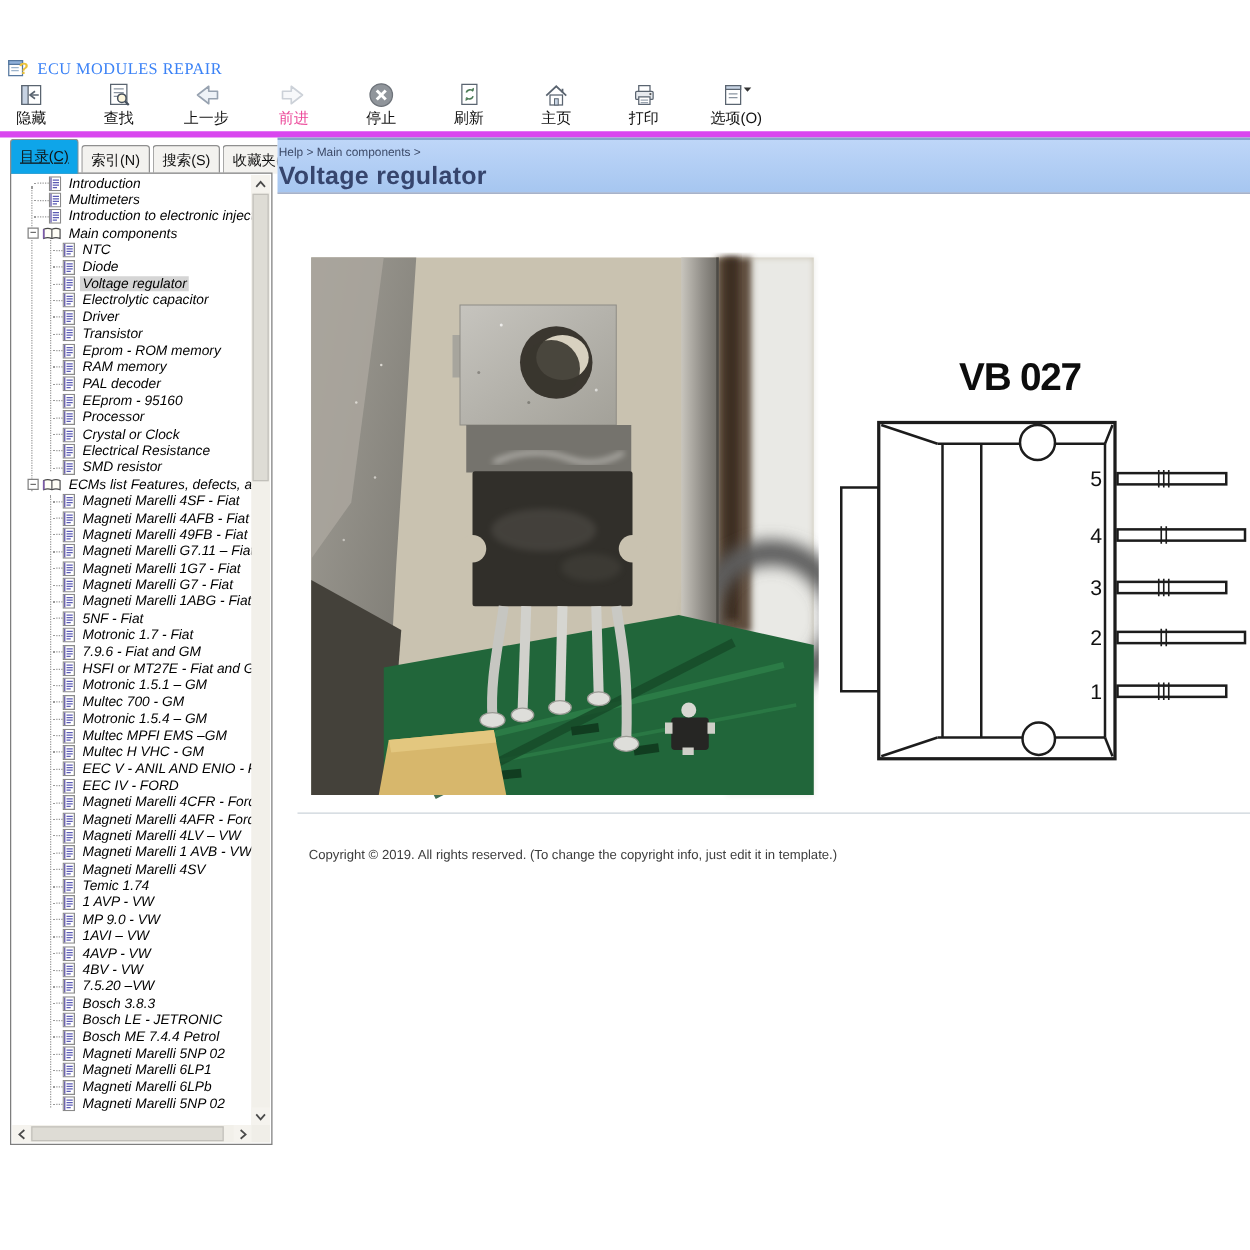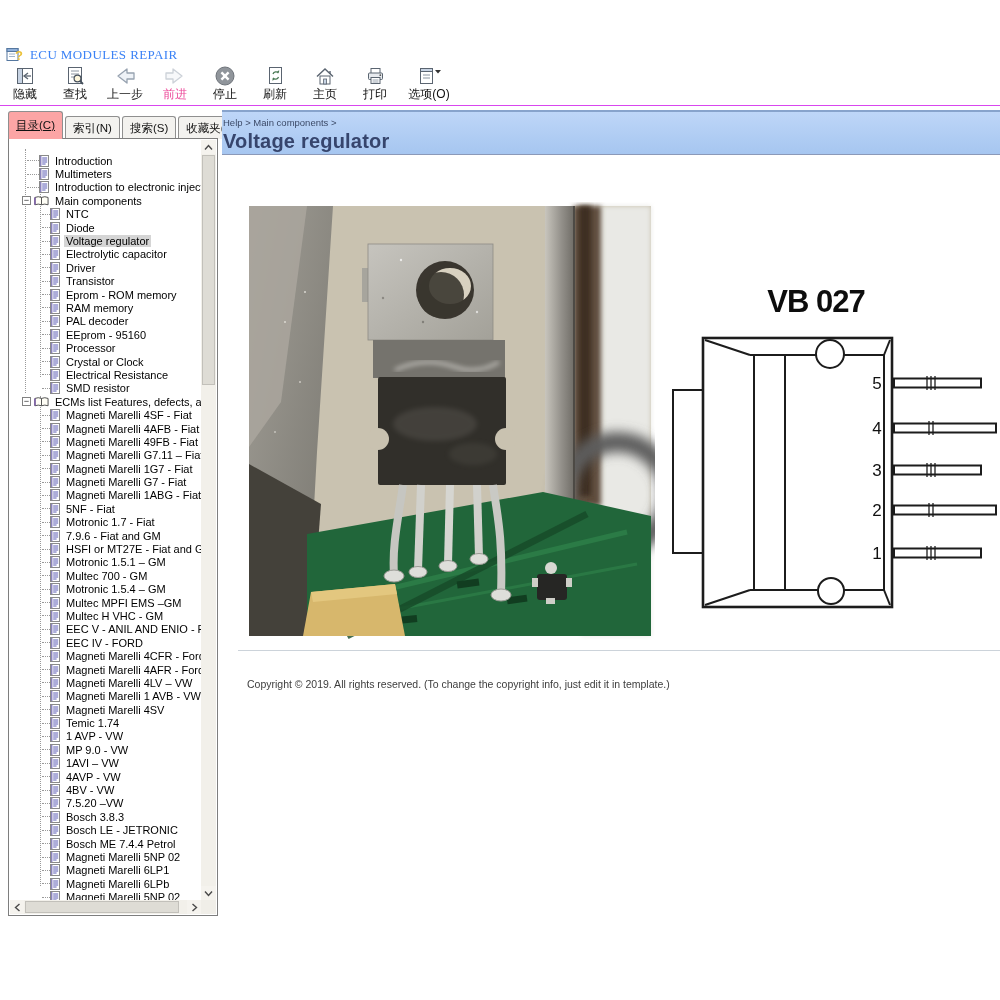--- a/index.html
+++ b/index.html
@@ -6,37 +6,37 @@
   body{
     width:1000px;height:1000px;position:relative;overflow:hidden;
     background:#ffffff;font-family:"Liberation Sans",sans-serif;
     -webkit-font-smoothing:antialiased;
   }
   
   #window-title{position:absolute;left:6px;top:46px;display:flex;align-items:center;gap:7px;}
   #window-title .ttext{font-size:13px;color:#3b82f6;letter-spacing:.4px;font-family:Liberation Serif, serif;}
   
   #toolbar{position:absolute;left:0;top:63px;width:1000px;height:42px;
-    display:flex;align-items:flex-start;border-bottom:1px solid #d946ef;background:#fff;}
+    display:flex;align-items:flex-start;border-bottom:5px solid #d946ef;background:#fff;gap:20px;}
   .tbtn{width:50px;height:41px;display:flex;flex-direction:column;align-items:center;
     justify-content:flex-start;background:none;border:none;padding:1px 0 0 0;cursor:default;}
   .tbtn .ic{height:23px;display:flex;align-items:center;justify-content:center;}
   .tbtn .tlbl{font-size:12px;color:#111;line-height:14px;white-space:nowrap;}
   .tbtn.disabled .tlbl{color:#ec4899;}
   
   #sidebar{position:absolute;left:8px;top:110px;width:210px;height:806px;}
   #tabs{position:absolute;left:0;top:0;height:29px;display:flex;align-items:flex-end;}
   .tab{border:1px solid #8f8f8f;border-bottom:none;border-radius:3px 3px 0 0;
     background:#f3f2ef;font-size:11.5px;color:#111;padding:0 7px;height:22px;
     display:flex;align-items:center;margin-right:2px;white-space:nowrap;}
-  .tab.active{background:#fca5a5;height:27px;position:relative;z-index:3;text-decoration:underline;}
+  .tab.active{background:#0ea5e9;height:27px;position:relative;z-index:3;text-decoration:underline;}
   #tree-panel{position:absolute;left:0;top:28px;right:0;bottom:0;
     border:1px solid #7e7e7e;background:#fff;z-index:2;}
   #tree-view{position:absolute;left:1px;top:1px;right:16px;bottom:15px;
-    overflow:hidden;padding:14px 0 0 2px;}
+    overflow:hidden;padding:0 0 0 2px;font-style:italic;}
   .trow{height:13.4px;display:flex;align-items:center;font-size:11px;
     white-space:nowrap;position:relative;z-index:2;}
   .trow .stub{border-top:1px dotted #9a9a9a;height:0;flex:0 0 auto;}
   .trow.doc.lvl0{padding-left:15px;}  .trow.doc.lvl0 .stub{width:12px;}
   .trow.doc.lvl1{padding-left:30px;}  .trow.doc.lvl1 .stub{width:8px;}
   .trow.book{padding-left:10px;}
   .ebox{width:9px;height:9px;box-sizing:border-box;border:1px solid #828282;background:#fff;
     font-size:9px;line-height:6px;text-align:center;color:#222;margin-right:3px;flex:0 0 auto;}
   .trow svg{margin-right:4px;flex:0 0 auto;}
   .tlabel{padding:0 2px;color:#000;}

